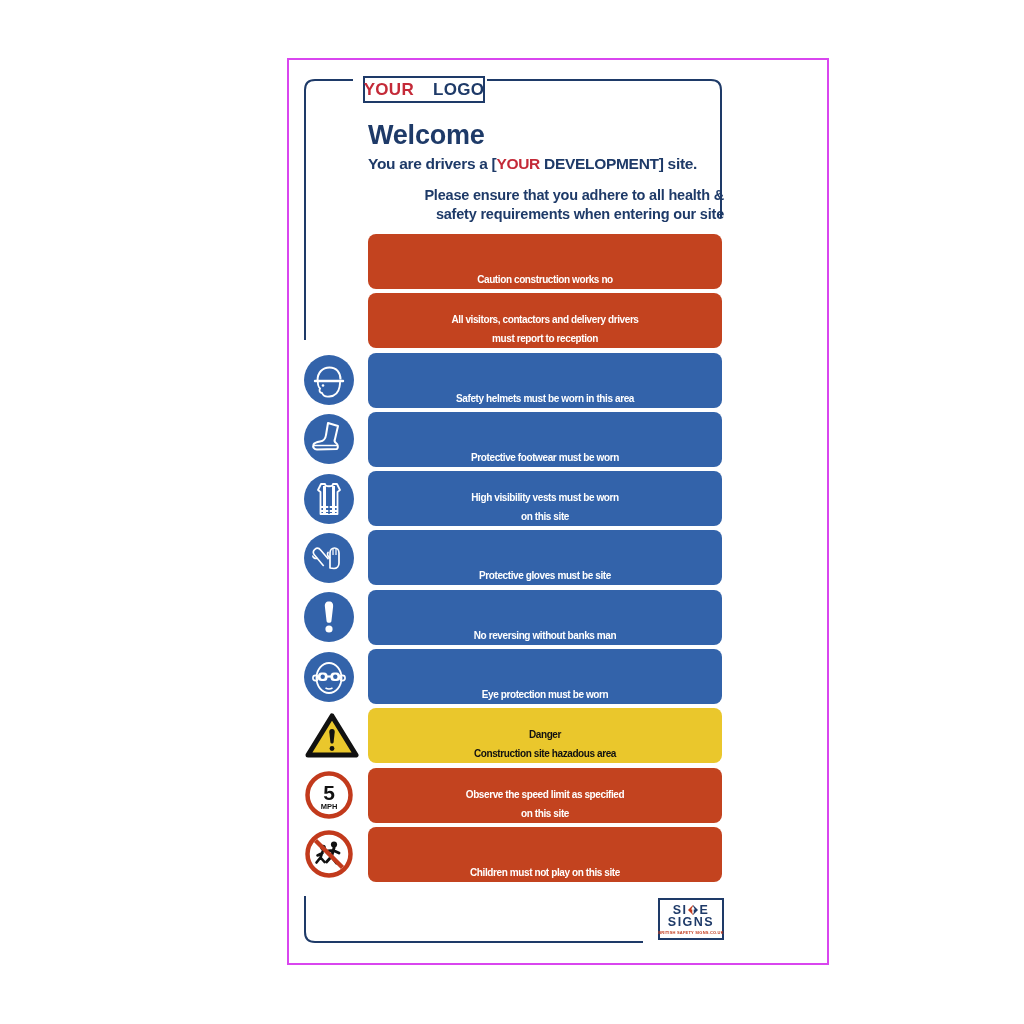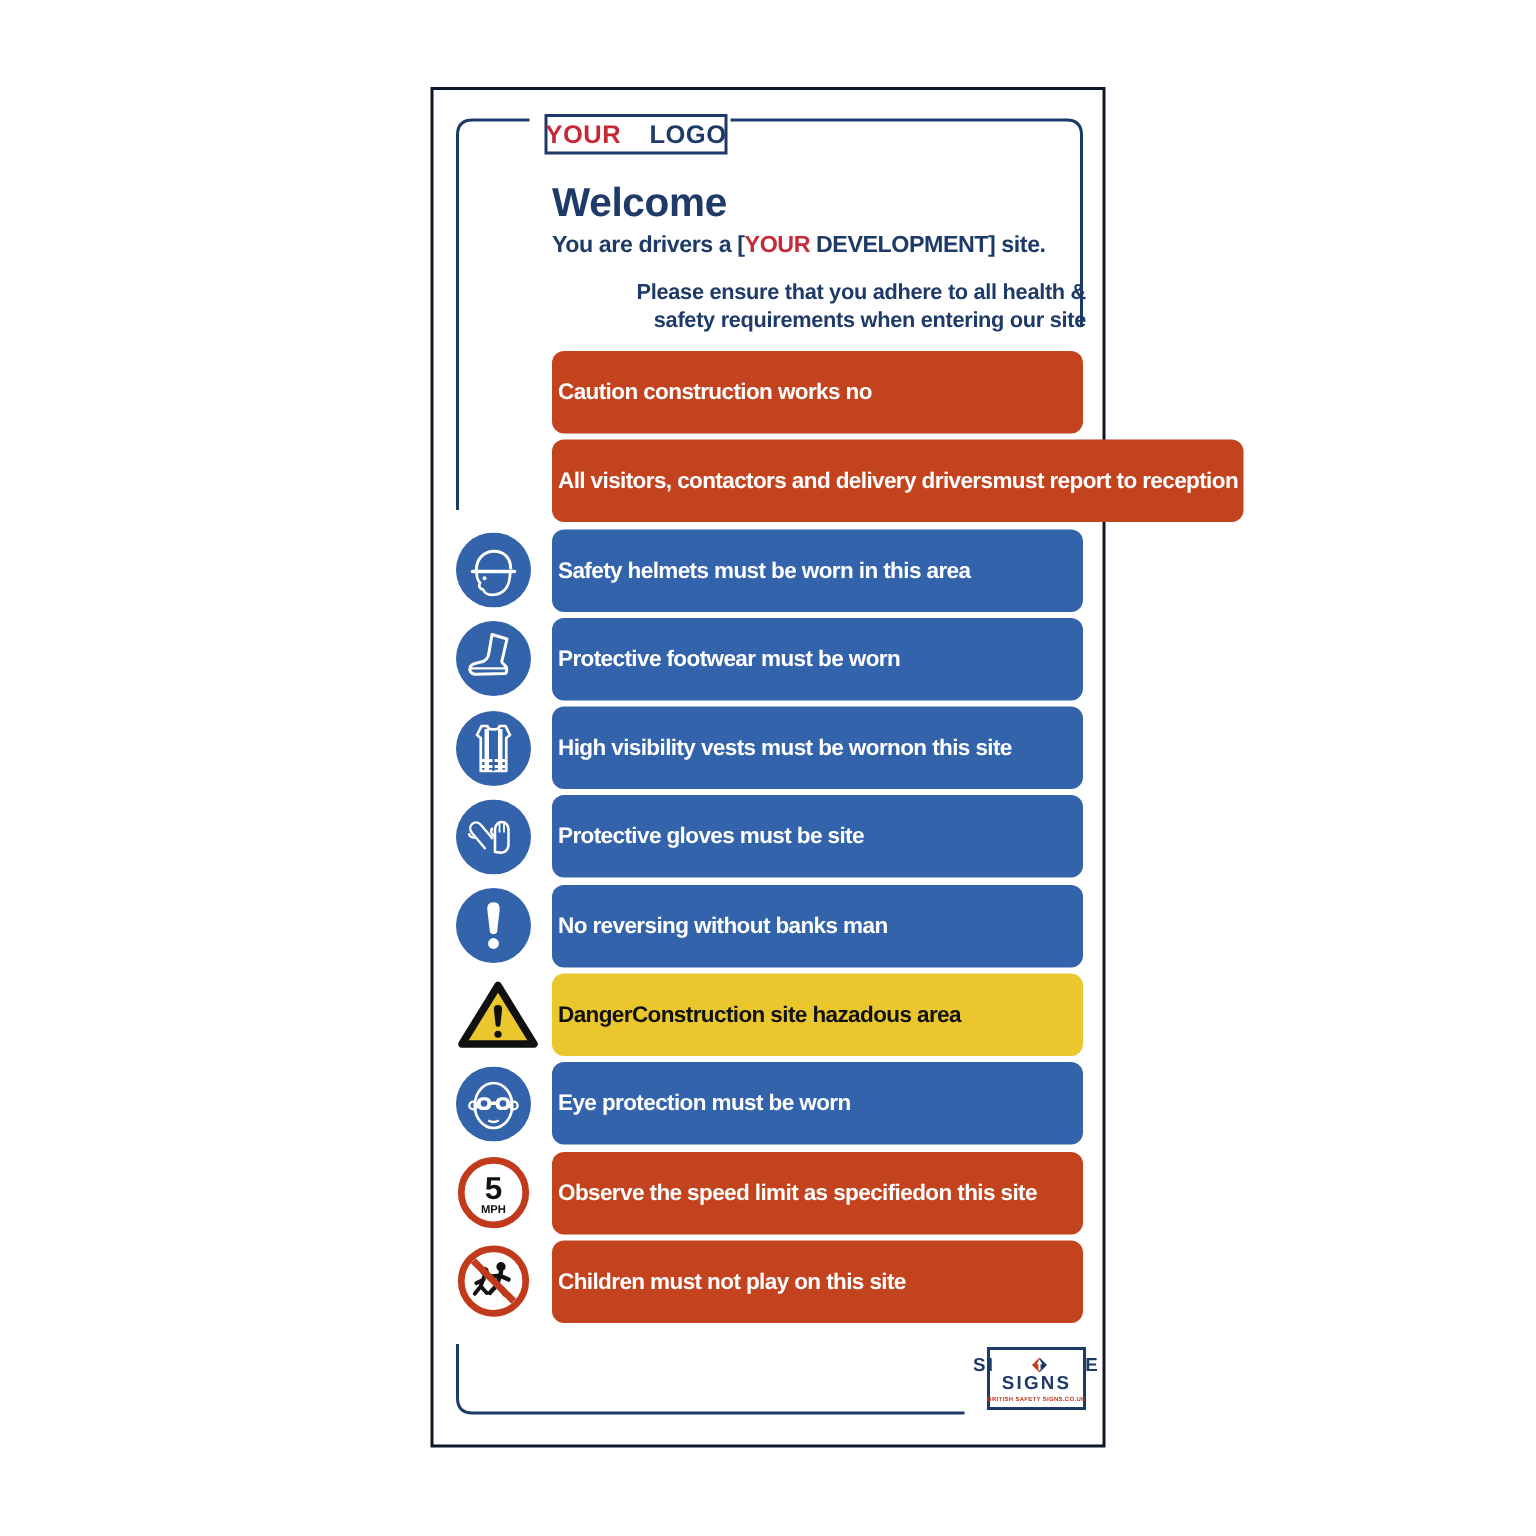--- a/index.html
+++ b/index.html
@@ -1,52 +1,52 @@
 <!DOCTYPE html>
 <html><head>
 <meta charset="utf-8">
 <style>
   * { margin:0; padding:0; box-sizing:border-box; }
   body { width:1024px; height:1024px; background:#ffffff; font-family:"Liberation Sans", sans-serif; position:relative; }
   .sign {
-    position:absolute; left:287px; top:58px; width:450px; height:907px;
-    background:#ffffff; border:2px solid #0f172a;
+    position:absolute; left:287px; top:58px; width:542px; height:907px;
+    background:#ffffff; border:2px solid #d946ef;
   }
   .inner-border { position:absolute; left:0; top:0; width:446px; height:903px; pointer-events:none; }
   .logo-box {
     position:absolute; left:74px; top:16px; width:122px; height:27px;
     border:2px solid #1e3a68; display:flex; align-items:center; justify-content:center;
     background:#fff; font-weight:700; font-size:17px; letter-spacing:.3px;
   }
   .logo-your { color:#c42a38; }
   .logo-logo { color:#1e3a68;margin-left:19px; }
   .hdr { position:absolute; left:79px; width:356px; color:#1e3a68; font-weight:700; }
   .hdr-title { top:60px; font-size:27px; letter-spacing:-.2px; }
   .hdr-sub { top:95px; font-size:15.5px; letter-spacing:-.3px; white-space:nowrap; }
   .hdr-sub .red { color:#c42a38; }
   .hdr-note { top:126px; font-size:14.5px; line-height:19px; letter-spacing:-.2px;text-align:right; }
   .rows { position:absolute; left:13px; top:174px; width:420px; display:flex; flex-direction:column; gap:4.3px; }
   .row { display:flex; height:55px; }
   .icon-slot { width:66px; display:flex; align-items:center; justify-content:flex-start; flex:none; padding-left:2px; }
   .banner {
-    flex:1; border-radius:8px; display:flex; flex-direction:row;
-    align-items:center; justify-content:flex-start; text-align:center;
-    font-weight:700; font-size:15px; line-height:19px; letter-spacing:-.4px;
+    flex:1; border-radius:8px; display:flex; flex-direction:column;
+    align-items:center; justify-content:flex-end; text-align:center;
+    font-weight:700; font-size:10px; line-height:19px; letter-spacing:-.4px;
     color:#ffffff; padding:0 4px;
   }
   .banner span { display:block; white-space:nowrap; }
   .red-b .banner { background:#c3431f; }
   .blue-b .banner { background:#3363aa; }
   .yellow-b .banner { background:#eac72c; color:#111111; }
   .footer-logo {
     position:absolute; left:369px; top:838px; width:66px; height:42px;
     border:2px solid #1e3a68; background:#fff; display:flex; flex-direction:column;
     align-items:center; justify-content:center; color:#1e3a68; font-weight:700;
   }
-  .fl-line { font-size:12.5px; line-height:12px; letter-spacing:1.5px; display:flex; align-items:center;gap:24px; }
+  .fl-line { font-size:12.5px; line-height:12px; letter-spacing:1.5px; display:flex; align-items:center; }
   .fl-tag { font-size:4px; color:#c23a1c; letter-spacing:.2px; margin-top:2px; white-space:nowrap; }
 </style>
 </head>
 <body>
 
 <div class="sign">
 
   <svg class="inner-border" viewBox="0 0 446 903">
     <path d="M64 20 H26 Q16 20 16 30 V280" fill="none" stroke="#1e3a68" stroke-width="2"></path>
     <path d="M198 20 H422 Q432 20 432 30 V158" fill="none" stroke="#1e3a68" stroke-width="2"></path>
@@ -153,34 +153,20 @@
     <div class="row blue-b">
       <div class="icon-slot">
         <svg width="50" height="50" viewBox="0 0 50 50">
           <circle cx="25" cy="25" r="25" fill="#3363aa"></circle>
           <path d="M25 9.5 c3.2 0 4.4 2 4.1 5.2 l-1.7 14.5 c-.25 2.2 -4.55 2.2 -4.8 0 l-1.7 -14.5 c-.3 -3.2 .9 -5.2 4.1 -5.2 z" fill="#fff"></path>
           <circle cx="25" cy="37" r="3.6" fill="#fff"></circle>
         </svg>
       </div>
       <div class="banner">
         <span>No reversing without banks man</span>
-      </div>
-    </div>
-
-    <div class="row yellow-b">
-      <div class="icon-slot">
-        <svg width="56" height="50" viewBox="0 0 56 50">
-          <path d="M28 5 L52 44 L4 44 Z" fill="#eac72c" stroke="#111" stroke-width="5" stroke-linejoin="round"></path>
-          <path d="M28 18 c2.2 0 2.9 1.3 2.7 3.3 l-1.1 10 c-.2 1.7 -3 1.7 -3.2 0 l-1.1 -10 c-.2 -2 .5 -3.3 2.7 -3.3 z" fill="#111"></path>
-          <circle cx="28" cy="37.5" r="2.4" fill="#111"></circle>
-        </svg>
-      </div>
-      <div class="banner">
-        <span>Danger</span>
-        <span>Construction site hazadous area</span>
       </div>
     </div>
 
     <div class="row blue-b">
       <div class="icon-slot">
         <svg width="50" height="50" viewBox="0 0 50 50">
           <circle cx="25" cy="25" r="25" fill="#3363aa"></circle>
           <ellipse cx="25" cy="26" rx="12.5" ry="15" fill="none" stroke="#fff" stroke-width="1.8"></ellipse>
           <circle cx="11.5" cy="26" r="2.6" fill="none" stroke="#fff" stroke-width="1.6"></circle>
           <circle cx="38.5" cy="26" r="2.6" fill="none" stroke="#fff" stroke-width="1.6"></circle>
@@ -191,20 +177,34 @@
           <path d="M23 24.5 H27" stroke="#fff" stroke-width="2.2"></path>
           <path d="M12 25 H14 M36 25 H38" stroke="#fff" stroke-width="2"></path>
           <path d="M21.5 36 Q25 38 28.5 36" fill="none" stroke="#fff" stroke-width="1.5"></path>
         </svg>
       </div>
       <div class="banner">
         <span>Eye protection must be worn</span>
       </div>
     </div>
 
+    <div class="row yellow-b">
+      <div class="icon-slot">
+        <svg width="56" height="50" viewBox="0 0 56 50">
+          <path d="M28 5 L52 44 L4 44 Z" fill="#eac72c" stroke="#111" stroke-width="5" stroke-linejoin="round"></path>
+          <path d="M28 18 c2.2 0 2.9 1.3 2.7 3.3 l-1.1 10 c-.2 1.7 -3 1.7 -3.2 0 l-1.1 -10 c-.2 -2 .5 -3.3 2.7 -3.3 z" fill="#111"></path>
+          <circle cx="28" cy="37.5" r="2.4" fill="#111"></circle>
+        </svg>
+      </div>
+      <div class="banner">
+        <span>Danger</span>
+        <span>Construction site hazadous area</span>
+      </div>
+    </div>
+
     <div class="row red-b">
       <div class="icon-slot">
         <svg width="50" height="50" viewBox="0 0 50 50">
           <circle cx="25" cy="25" r="21.5" fill="#fff" stroke="#c23a1c" stroke-width="4.5"></circle>
           <text x="25" y="29.5" text-anchor="middle" font-family="Liberation Sans, sans-serif" font-size="21" font-weight="700" fill="#111">5</text>
           <text x="25" y="38.5" text-anchor="middle" font-family="Liberation Sans, sans-serif" font-size="7.5" font-weight="700" fill="#111">MPH</text>
         </svg>
       </div>
       <div class="banner">
         <span>Observe the speed limit as specified</span>

